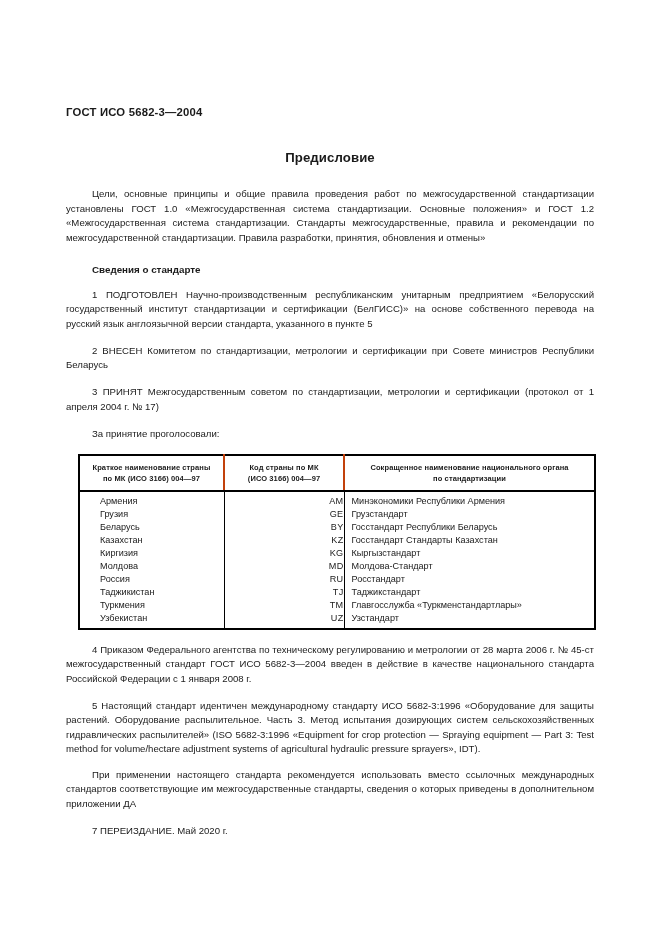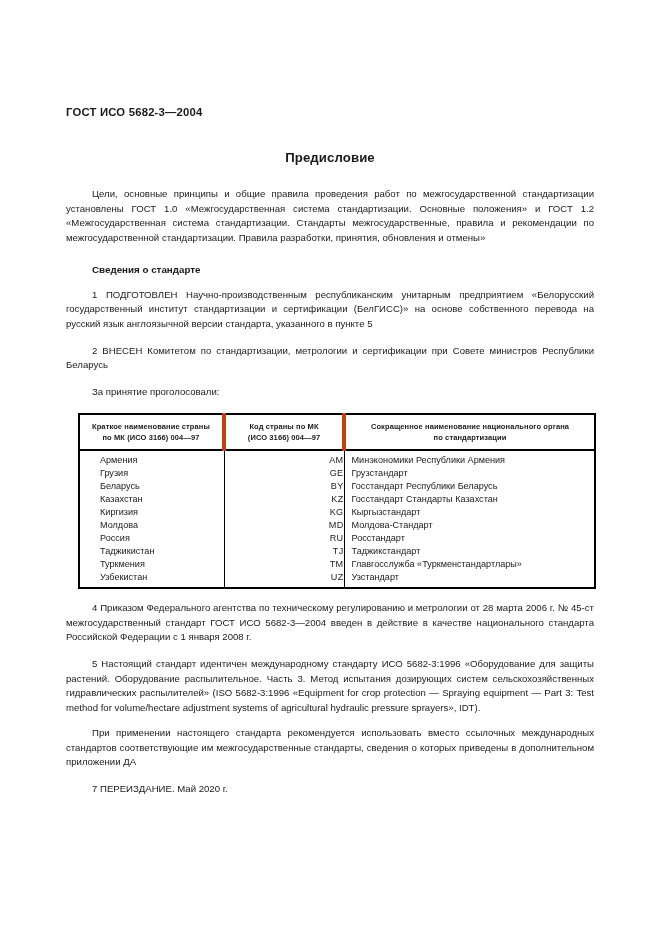--- a/index.html
+++ b/index.html
@@ -90,21 +90,21 @@
     table-layout: fixed;
     font-size: 8.2px;
   }
   table.vote-table thead th {
     font-size: 7.5px;
     font-weight: bold;
     text-align: center;
     padding: 6px 4px 6px 4px;
     line-height: 11px;
     vertical-align: middle;
-    border-left: 4px solid #c2410c;
+    border-left: 2px solid #c2410c;
     letter-spacing: 0.1px;
   }
   table.vote-table thead th:first-child { border-left: none; }
 
   table.vote-table tbody td {
     font-size: 9.1px;
     line-height: 13.05px;
     padding: 0 0 0 7px;
     border-left: 1px solid #000;
     vertical-align: top;
@@ -147,20 +147,21 @@
     <h1 class="doc-title">Предисловие</h1>
 
     <p class="body-par first">Цели, основные принципы и общие правила проведения работ по межгосударственной стандартизации установлены ГОСТ 1.0 «Межгосударственная система стандартизации. Основные положения» и ГОСТ 1.2 «Межгосударственная система стандартизации. Стандарты межгосударственные, правила и рекомендации по межгосударственной стандартизации. Правила разработки, принятия, обновления и отмены»</p>
 
     <p class="sub-head">Сведения о стандарте</p>
 
     <p class="body-par gap">1 ПОДГОТОВЛЕН Научно-производственным республиканским унитарным предприятием «Белорусский государственный институт стандартизации и сертификации (БелГИСС)» на основе собственного перевода на русский язык англоязычной версии стандарта, указанного в пункте 5</p>
 
     <p class="body-par gap">2 ВНЕСЕН Комитетом по стандартизации, метрологии и сертификации при Совете министров Республики Беларусь</p>
 
+    <p class="body-par gap">3 ПРИНЯТ Межгосударственным советом по стандартизации, метрологии и сертификации (протокол от 1 апреля 2004 г. № 17)</p>
 
     <p class="body-par gap">За принятие проголосовали:</p>
 
     <div class="vote-table-wrap">
       <table class="vote-table tbl-outer">
         <colgroup>
           <col style="width:145px">
           <col style="width:120px">
           <col style="width:251px">
         </colgroup>

